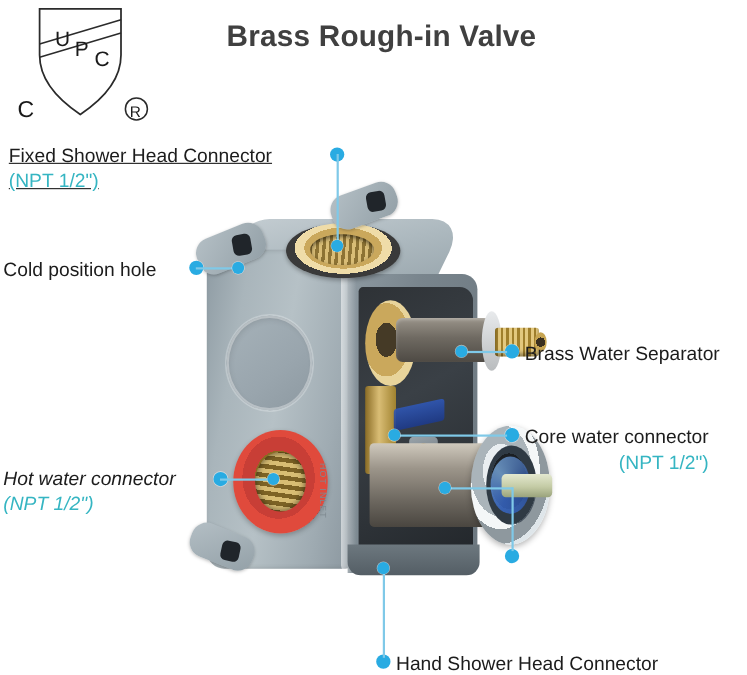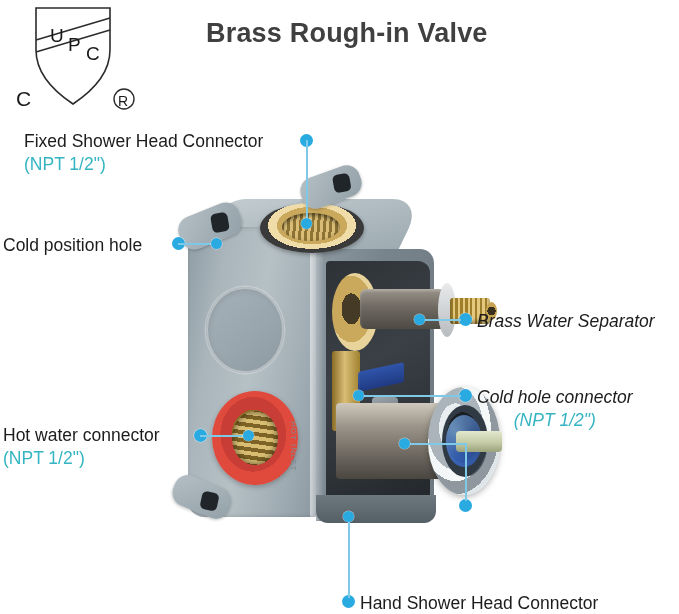--- a/index.html
+++ b/index.html
@@ -12,21 +12,21 @@
   .upc-logo svg{display:block;}
 
   
   .title{position:absolute;left:206px;top:18px;font-size:27px;font-weight:700;
          color:#404040;letter-spacing:.2px;white-space:nowrap;}
 
   
   .label{position:absolute;font-size:17.5px;color:#1c1c1c;white-space:nowrap;
          line-height:1.33;}
   .label .npt{color:#35b5c2;display:block;}
-  .label.r{text-align:center;font-style:italic;}
+  .label.r{text-align:right;}
 
   
   .dot{position:absolute;width:13px;height:13px;border-radius:50%;
        background:#29abe2;box-shadow:0 0 0 .5px rgba(255,255,255,.55);}
   .dot.sm{width:11px;height:11px;}
   .lline{position:absolute;background:#7fc9e8;}
   .lline.h{height:1.6px;}
   .lline.v{width:1.6px;}
 
   
@@ -200,52 +200,52 @@
     <div class="sep-tip"></div>
 
     <div class="core-barrel"></div>
     <div class="bottom-face"></div>
     <div class="core-ring"></div>
     <div class="core-bore"></div>
     <div class="core-blue"></div>
     <div class="core-stem"></div>
   </div>
 
-  <div class="label" style="left:24px;top:130px;">
+  <div class="label" style="left:8px;top:130px;text-decoration:underline;">
     <span>Fixed Shower Head Connector</span>
     <span class="npt">(NPT 1/2")</span>
   </div>
   <div class="dot" style="left:300px;top:134px;"></div>
   <div class="lline v" style="left:306px;top:140px;height:85px;"></div>
   <div class="dot sm" style="left:301px;top:218px;"></div>
 
   <div class="label" style="left:3px;top:234px;">
     <span>Cold position hole</span>
   </div>
   <div class="dot" style="left:172px;top:237px;"></div>
   <div class="lline h" style="left:178px;top:243px;width:36px;"></div>
   <div class="dot sm" style="left:211px;top:238px;"></div>
 
-  <div class="label" style="left:3px;top:424px;">
+  <div class="label" style="left:3px;top:424px;font-style:italic;">
     <span>Hot water connector</span>
     <span class="npt">(NPT 1/2")</span>
   </div>
   <div class="dot" style="left:194px;top:429px;"></div>
   <div class="lline h" style="left:200px;top:435px;width:46px;"></div>
   <div class="dot sm" style="left:243px;top:430px;"></div>
 
   <div class="label r" style="left:477px;top:310px;">
     <span>Brass Water Separator</span>
   </div>
   <div class="dot" style="left:459px;top:313px;"></div>
   <div class="lline h" style="left:419px;top:319px;width:42px;"></div>
   <div class="dot sm" style="left:414px;top:314px;"></div>
 
   <div class="label r" style="left:477px;top:386px;">
-    <span>Cold hole connector</span>
+    <span>Core water connector</span>
     <span class="npt">(NPT 1/2")</span>
   </div>
   <div class="dot" style="left:459px;top:389px;"></div>
   <div class="lline h" style="left:358px;top:395px;width:103px;"></div>
   <div class="dot sm" style="left:353px;top:390px;"></div>
 
   <div class="dot" style="left:459px;top:499px;"></div>
   <div class="lline v" style="left:465px;top:443px;height:58px;"></div>
   <div class="lline h" style="left:404px;top:443px;width:62px;"></div>
   <div class="dot sm" style="left:399px;top:438px;"></div>

